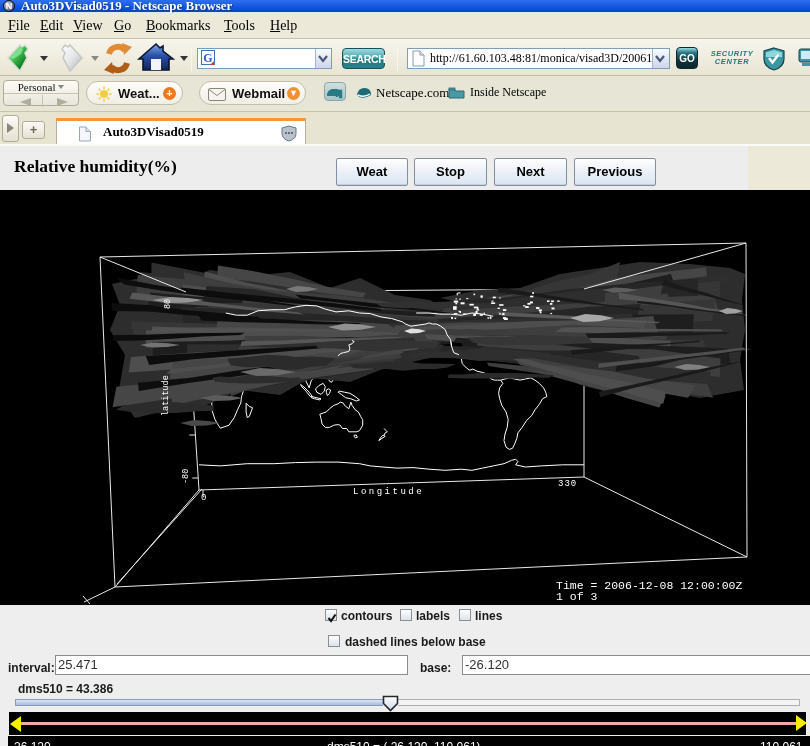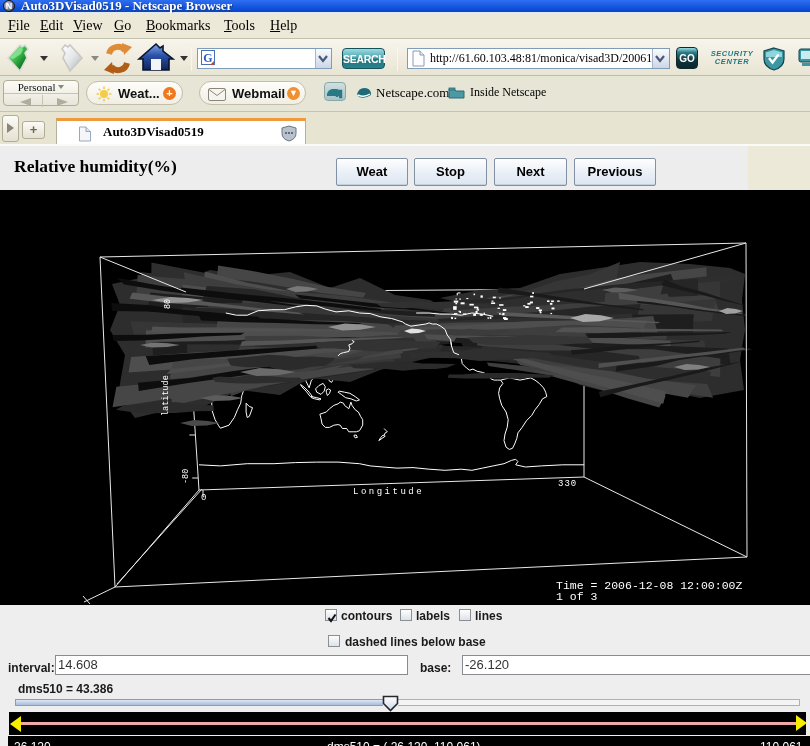--- a/index.html
+++ b/index.html
@@ -438,21 +438,21 @@
         <path d="M2.5 6 L5 9 L9.5 2.5" fill="none" stroke="#111" stroke-width="2"></path>
       </svg></span>
  <span class="blab" style="left:341px;top:4px;">contours</span>
  <span class="cb" style="left:400px;top:4px;"></span>
  <span class="blab" style="left:416px;top:4px;">labels</span>
  <span class="cb" style="left:459px;top:4px;"></span>
  <span class="blab" style="left:475px;top:4px;">lines</span>
  <span class="cb" style="left:328px;top:30px;"></span>
  <span class="blab" style="left:345px;top:30px;">dashed lines below base</span>
  <span class="blab" style="left:8px;top:56px;">interval:</span>
- <span class="tf" style="left:55px;top:50px;width:353px;">14.608</span>
+ <span class="tf" style="left:55px;top:50px;width:353px;">25.471</span>
  <span class="blab" style="left:420px;top:56px;">base:</span>
  <span class="tf" style="left:452px;top:50px;width:356px;margin-left:10px;">-26.120</span>
  <span class="blab" style="left:18px;top:77px;">dms510 = 43.386</span>
 
  <div class="abs" style="left:15px;top:94px;width:368px;height:7px;background:linear-gradient(#dde6f4,#a8bcda);border:1px solid #8a9cba;border-right:none;"></div>
  <div class="abs" style="left:398px;top:94px;width:402px;height:7px;background:#f4f4f4;border:1px solid #b0b0b0;border-left:none;"></div>
  <svg class="abs" width="17" height="17" style="left:382px;top:90px">
   <path d="M1.5 1.5 L15.5 1.5 L15.5 8.5 L8.5 15.5 L1.5 8.5 Z" fill="url(#gt)" stroke="#26282c" stroke-width="1.6"></path>
   <defs>
         <linearGradient id="gt" x1="0" y1="0" x2="0" y2="1">

